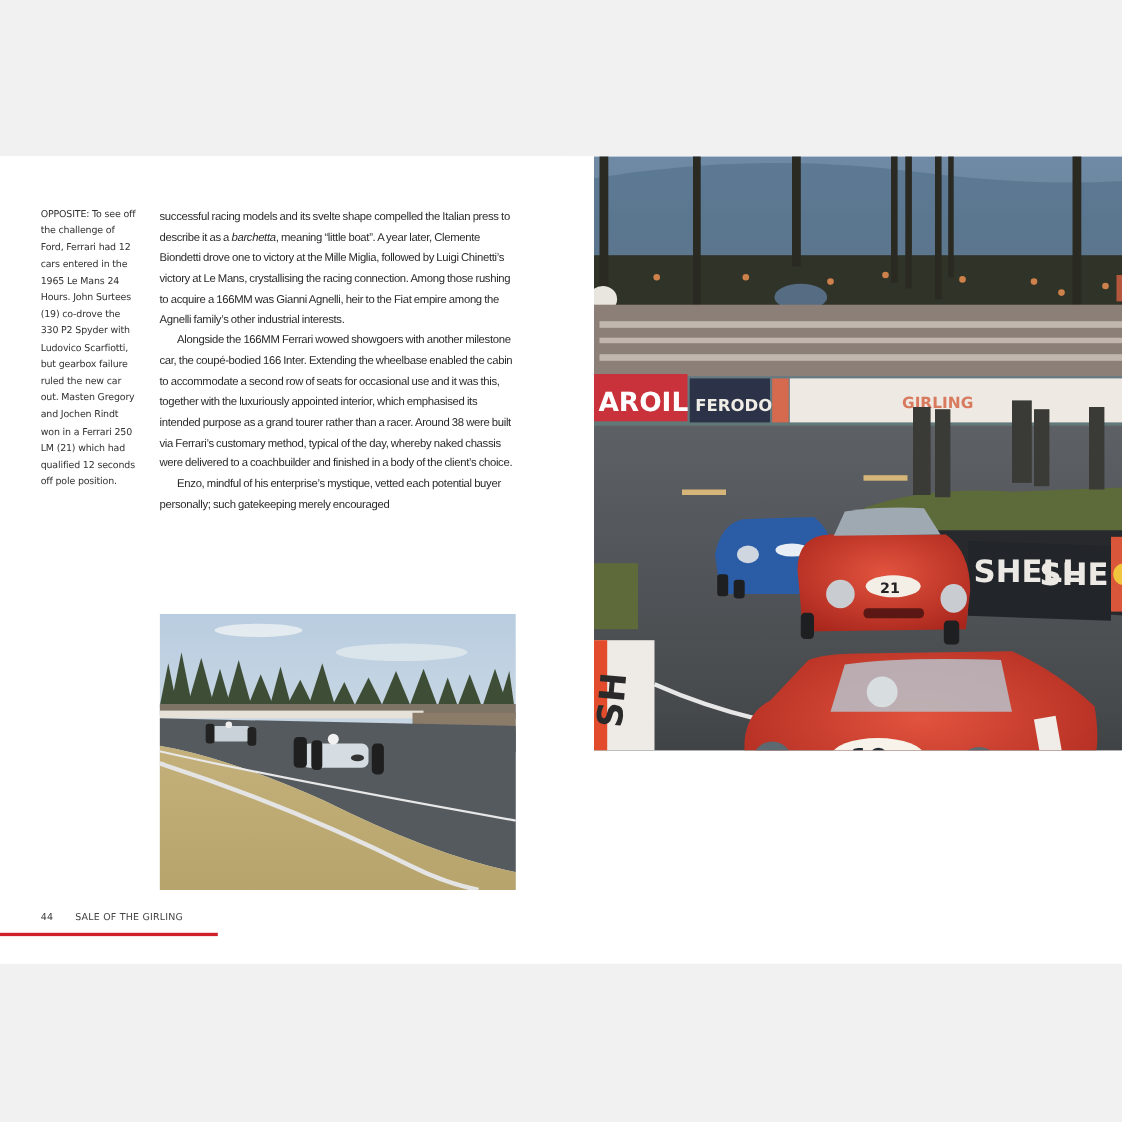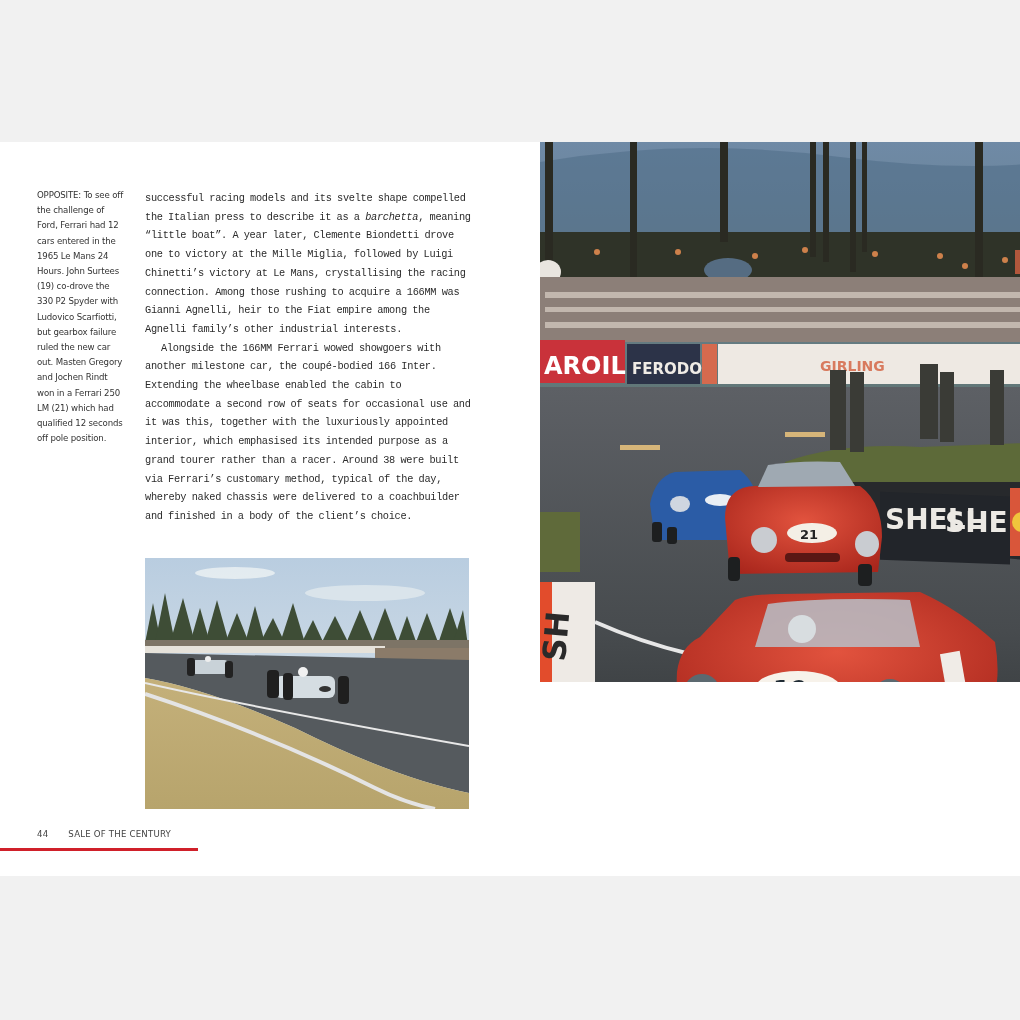--- a/index.html
+++ b/index.html
@@ -14,21 +14,21 @@
   }
   .left-page { position: absolute; left: 0; top: 0; width: 510px; height: 734px; background: #fff; }
   .caption {
     position: absolute; left: 37px; top: 46px; width: 88px;
     font-family: "DejaVu Sans", sans-serif; font-size: 8.6px; line-height: 15.2px;
     color: #333; letter-spacing: -0.15px;
   }
   .caption p { margin: 0 0 15px 0; }
   .body-text {
     position: absolute; left: 145px; top: 47px; width: 326px;
-    font-family: Liberation Mono, monospace; font-size: 10.3px; line-height: 18.7px;
+    font-family: Liberation Sans, sans-serif; font-size: 10.3px; line-height: 18.7px;
     color: #2b2b2b; letter-spacing: -0.3px; word-spacing: -0.4px;
   }
   .body-text p { margin: 0; text-align: left; }
   .body-text p.indent { text-indent: 16px; }
   .body-text em { font-style: italic; }
   .small-photo {
     position: absolute; left: 145px; top: 416px; width: 324px; height: 251px; overflow: hidden;
   }
   .footer-label {
     position: absolute; left: 37px; top: 687px;
@@ -50,20 +50,21 @@
 
   <div class="left-page">
 
     <div class="caption">
       <p><span>OPPOSITE:</span> <span>To see off the challenge of Ford, Ferrari had 12 cars entered in the 1965 Le Mans 24 Hours. John Surtees (19) co-drove the 330 P2 Spyder with Ludovico Scarfiotti, but gearbox failure ruled the new car out. Masten Gregory and Jochen Rindt won in a Ferrari 250 LM (21) which had qualified 12 seconds off pole position.</span></p>
     </div>
 
     <div class="body-text">
       <p><span>successful racing models and its svelte shape compelled the Italian press to describe it as a </span><em>barchetta</em><span>, meaning “little boat”. A year later, Clemente Biondetti drove one to victory at the Mille Miglia, followed by Luigi Chinetti’s victory at Le Mans, crystallising the racing connection. Among those rushing to acquire a 166MM was Gianni Agnelli, heir to the Fiat empire among the Agnelli family’s other industrial interests.</span></p>
       <p class="indent">Alongside the 166MM Ferrari wowed showgoers with another milestone car, the coupé-bodied 166 Inter. Extending the wheelbase enabled the cabin to accommodate a second row of seats for occasional use and it was this, together with the luxuriously appointed interior, which emphasised its intended purpose as a grand tourer rather than a racer. Around 38 were built via Ferrari’s customary method, typical of the day, whereby naked chassis were delivered to a coachbuilder and finished in a body of the client’s choice.</p>
+      <p class="indent">Enzo, mindful of his enterprise’s mystique, vetted each potential buyer personally; such gatekeeping merely encouraged</p>
     </div>
 
     <div class="small-photo">
       <svg width="324" height="251" viewBox="0 0 324 251">
         <defs>
           <linearGradient id="skyS" x1="0" y1="0" x2="0" y2="1">
             <stop offset="0" stop-color="#b9cde0"></stop>
               <stop offset="1" stop-color="#dfe6ea"></stop>
           </linearGradient>
           <linearGradient id="grassS" x1="0" y1="0" x2="0" y2="1">
@@ -117,21 +118,21 @@
           <rect x="122" y="112" width="12" height="28" rx="4" fill="#1f1f1f"></rect>
           <rect x="138" y="115" width="10" height="27" rx="4" fill="#1f1f1f"></rect>
           <rect x="193" y="118" width="11" height="28" rx="4" fill="#1f1f1f"></rect>
           <circle cx="158" cy="114" r="5" fill="#f1f1f1"></circle>
           <ellipse cx="180" cy="131" rx="6" ry="3" fill="#333"></ellipse>
         </g>
       </svg>
     </div>
 
     <div class="footer-label">
-      <span class="num">44</span><span>SALE OF THE CENTURY</span>
+      <span class="num">44</span><span>SALE OF THE GIRLING</span>
     </div>
     <div class="footer-rule"></div>
   </div>
 
   <div class="right-photo">
     <svg width="510" height="734" viewBox="0 0 510 734">
       <defs>
         <linearGradient id="skyL" x1="0" y1="0" x2="0" y2="1">
           <stop offset="0" stop-color="#6f8aa6"></stop>
             <stop offset="0.5" stop-color="#5b6e62"></stop>

